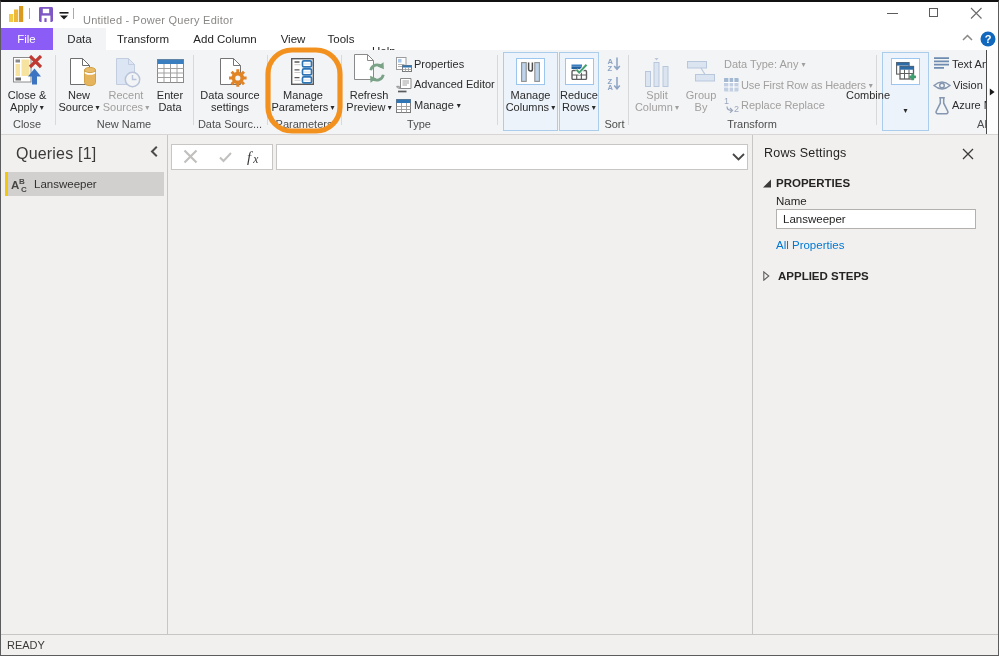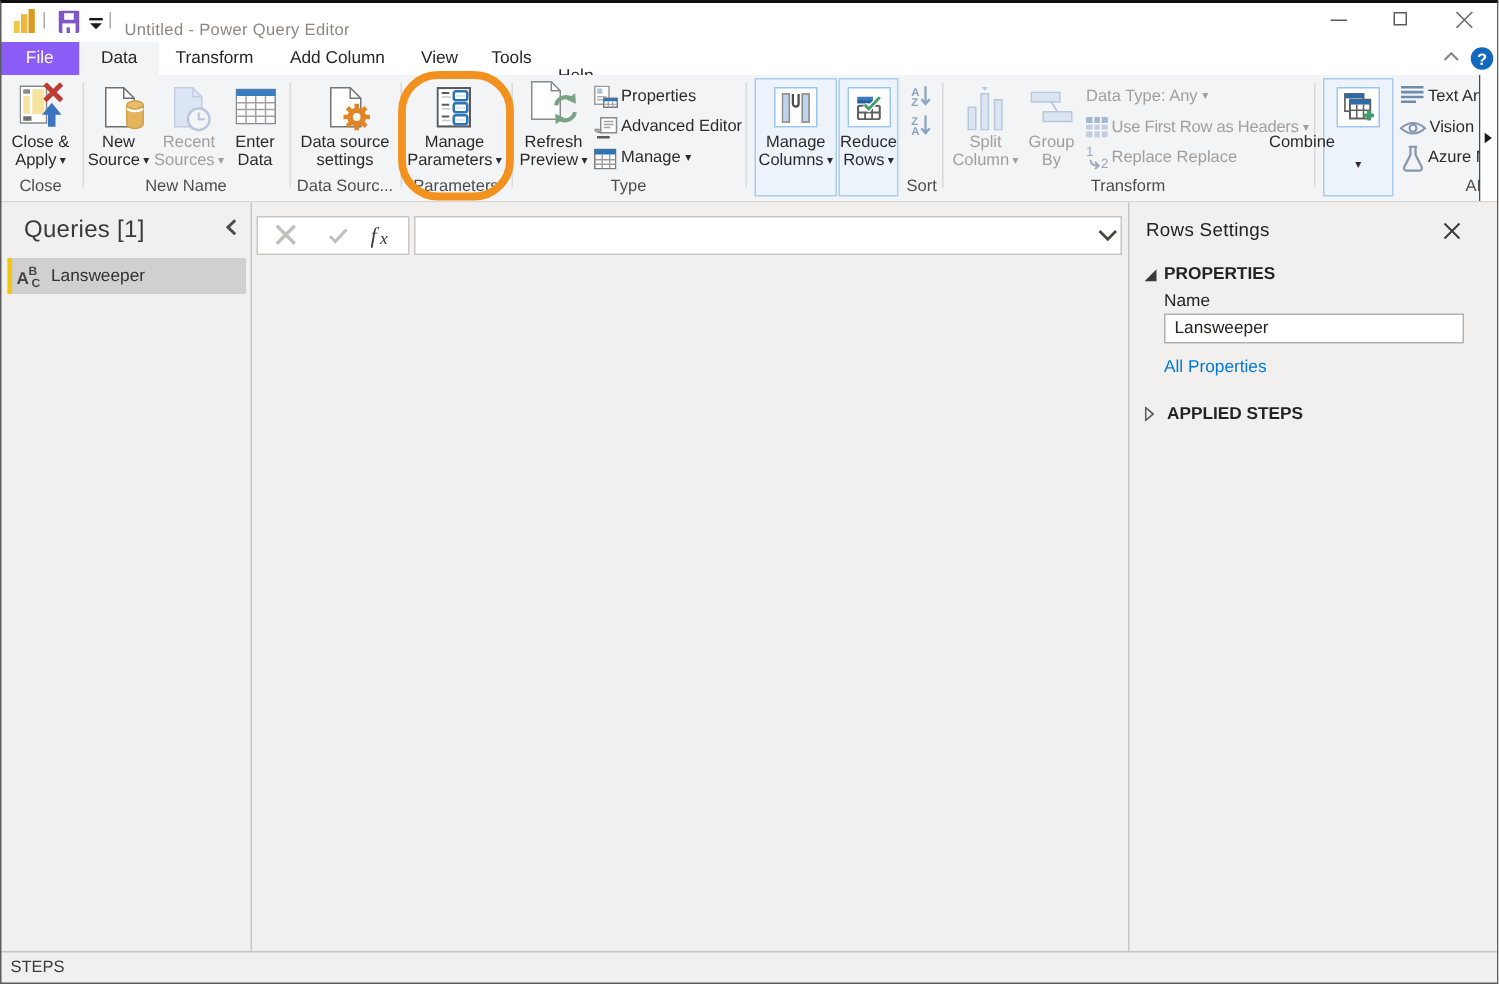--- a/index.html
+++ b/index.html
@@ -383,13 +383,13 @@
 <div class="abs" style="left:783px;top:213px;font-size:11.5px;color:#252423">Lansweeper</div>
 <div class="abs" style="left:776px;top:239px;font-size:11.5px;color:#0078d4">All Properties</div>
 <div class="abs" id="tri-closed" style="left:763px;top:271px">
     <svg width="7" height="10" viewBox="0 0 7 10">
 <polygon points="0.8,0.8 5.8,5 0.8,9.2" fill="none" stroke="#605e5c" stroke-width="1.1"></polygon>
 </svg>
   </div>
 <div class="abs" style="left:778px;top:270px;font-size:11.5px;font-weight:bold;color:#252423">APPLIED STEPS</div>
 
 <div class="abs" style="left:0;top:634px;width:999px;height:22px;background:#f1f0ee;border-top:1px solid #c8c6c4"></div>
-<div class="abs" style="left:7px;top:639px;font-size:11px;color:#3b3a39">STEPS</div>
+<div class="abs" style="left:7px;top:639px;font-size:11px;color:#3b3a39">READY</div>
 
 </body></html>

